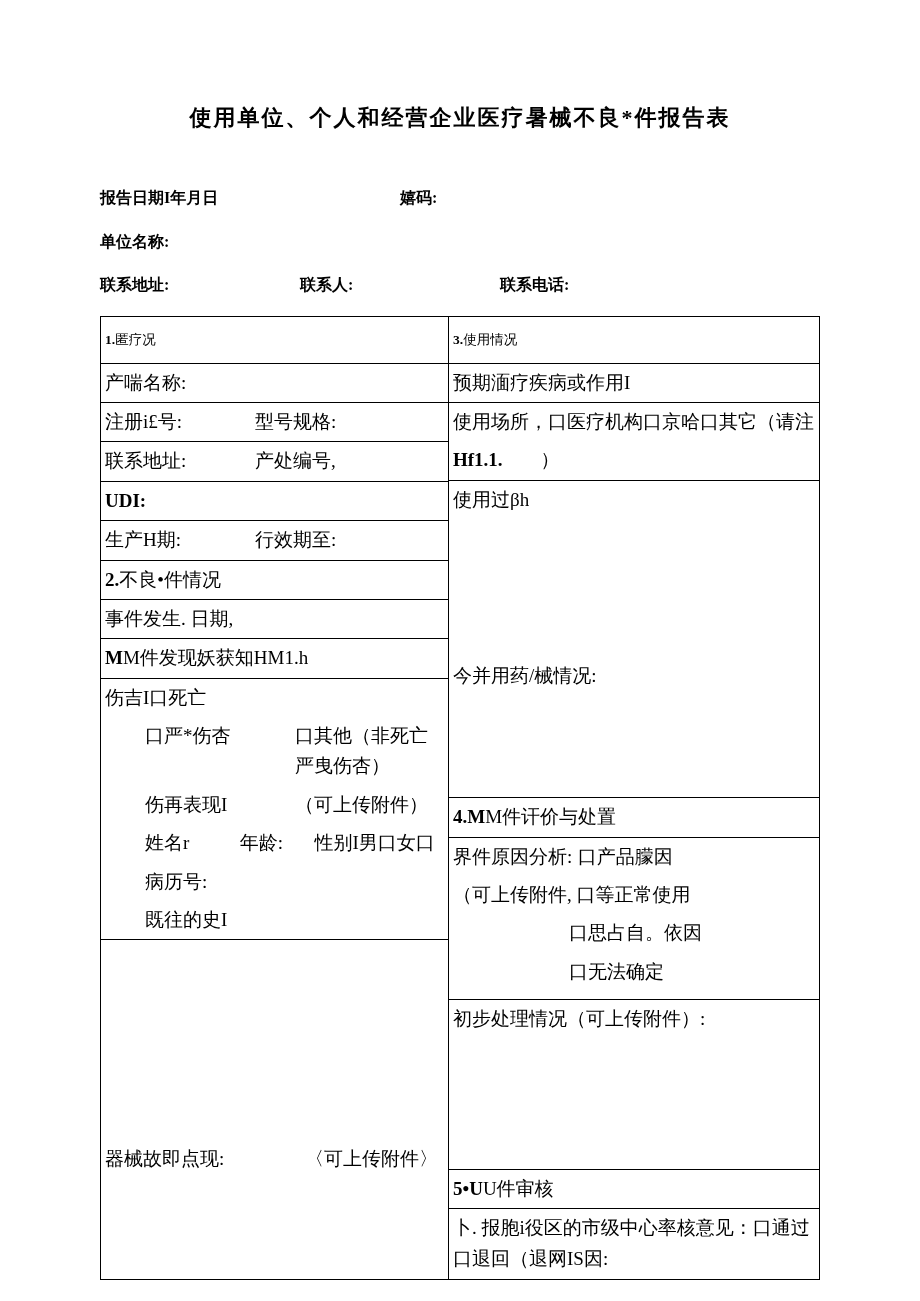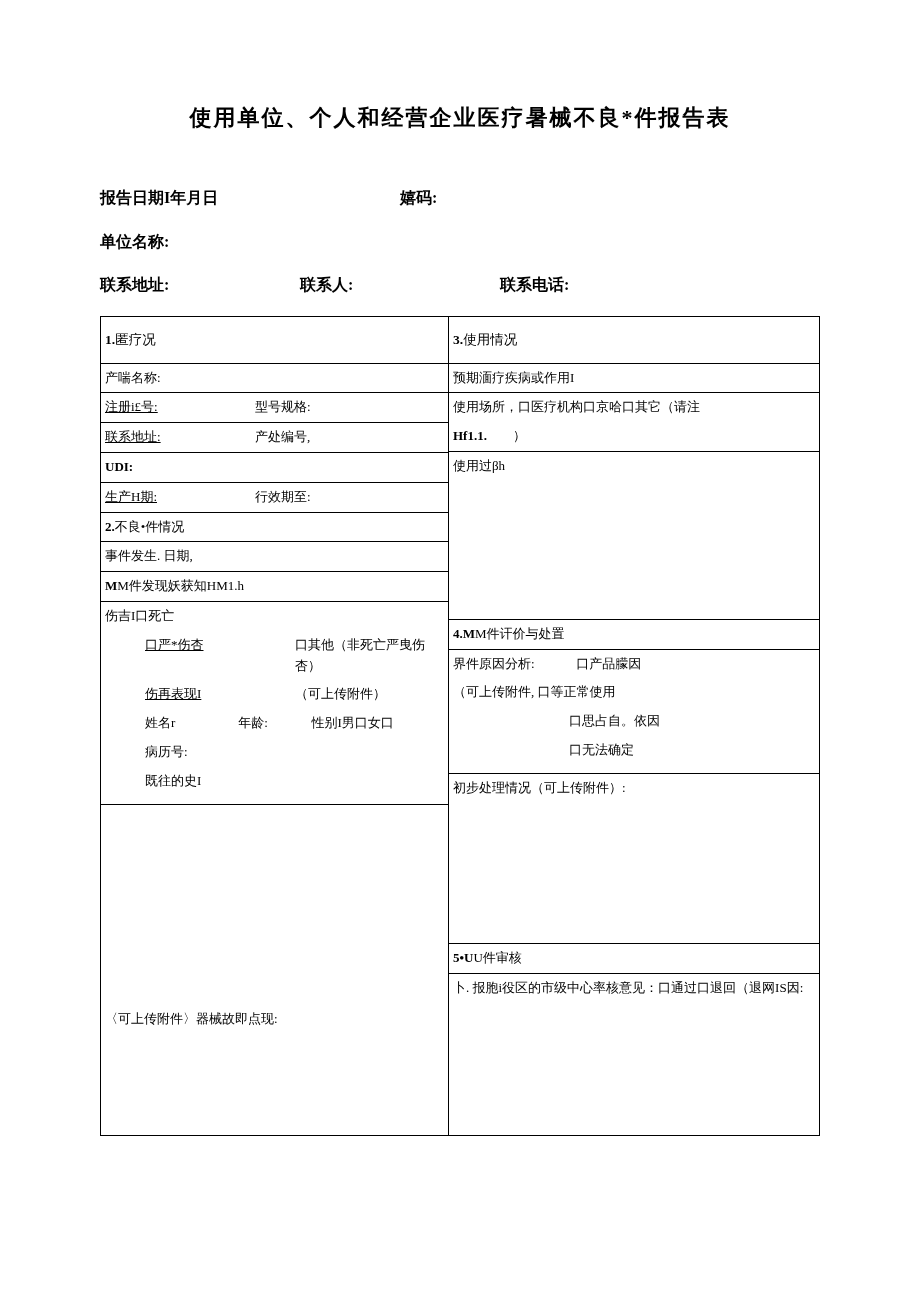--- a/index.html
+++ b/index.html
@@ -36,31 +36,31 @@
       border: 1px solid #000;
       margin-top: 4px;
       width: 720px;
     }
     .col { display: flex; flex-direction: column; }
     .col-left { flex: 0 0 348px; border-right: 1px solid #000; }
     .col-right { flex: 1; }
     .cell {
       border-bottom: 1px solid #000;
       padding: 4px 4px;
-      font-size: 13px;
+      font-size: 19px;
       min-height: 26px;
     }
     .cell.no-bb { border-bottom: none; }
     .cell.section-h {
       font-size: 13.5px;
       padding: 12px 4px;
     }
     .cell .b { font-weight: bold; }
     .row2 { display: flex; }
-    .row2 > span:first-child { flex: 0 0 150px; text-decoration: underline; }
+    .row2 > span:first-child { flex: 0 0 150px; }
     .row2 > span:last-child { flex: 1; }
     .indent { padding-left: 44px; }
     .indent2 { padding-left: 120px; }
     .tall2 { height: 200px; }
   </style>
 </head>
 <body>
 
 <div class="title">使用单位、个人和经营企业医疗暑械不良*件报告表</div>
 
@@ -111,44 +111,45 @@
     <div class="cell no-bb indent row2">
       <span>伤再表现I</span>
       <span>（可上传附件）</span>
     </div>
     <div class="cell no-bb indent">
       <span style="display:inline-block;width:90px">姓名r</span>
       <span style="display:inline-block;width:70px">年龄:</span>
       <span>性别I男口女口</span>
     </div>
     <div class="cell no-bb indent">病历号:</div>
-    <div class="cell indent" style="padding-bottom:12px">既往的史I</div>
+    <div class="cell indent" style="padding-bottom:4px">既往的史I</div>
 
     <div class="cell no-bb tall2"></div>
 
     <div class="cell no-bb" style="display:flex;height:130px">
+      <span style="flex:0 0 200px">器械故即点现:</span>
       <span>〈可上传附件〉</span>
-      <span style="flex:0 0 200px">器械故即点现:</span>
     </div>
 
   </div>
 
   <div class="col col-right">
 
     <div class="cell section-h"><span class="b">3.</span><span>使用情况</span></div>
 
     <div class="cell">预期湎疗疾病或作用I</div>
     <div class="cell no-bb">使用场所，口医疗机构口京哈口其它（请注</div>
     <div class="cell">
       <span class="b">Hf1.1.</span>&nbsp;&nbsp;&nbsp;&nbsp;&nbsp;&nbsp;&nbsp;&nbsp;<span>）</span>
     </div>
     <div class="cell no-bb">使用过βh</div>
 
     <div class="cell no-bb" style="height:138px"></div>
 
+    <div class="cell no-bb" style="height:140px">今并用药/械情况:</div>
 
     <div class="cell" style="border-top:1px solid #000"><span class="b">4.M</span><span>M件讦价与处置</span></div>
     <div class="cell no-bb">
       <span style="display:inline-block;width:120px">界件原因分析:</span>
       <span>口产品朦因</span>
     </div>
     <div class="cell no-bb">
       <span>（可上传附件,</span>
       <span>口等正常使用</span>
     </div>

